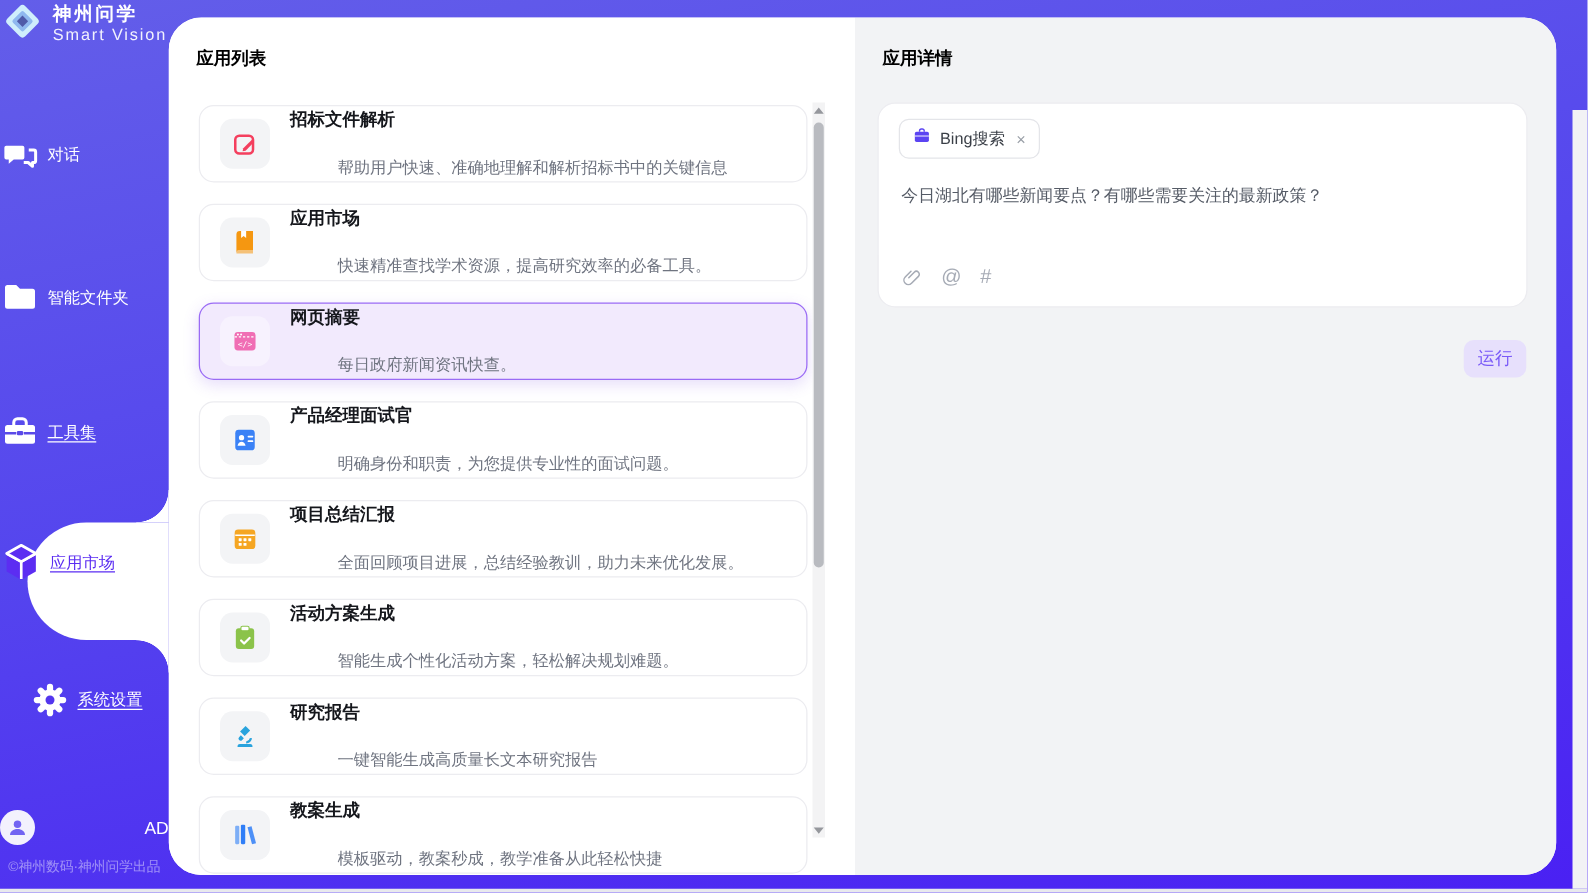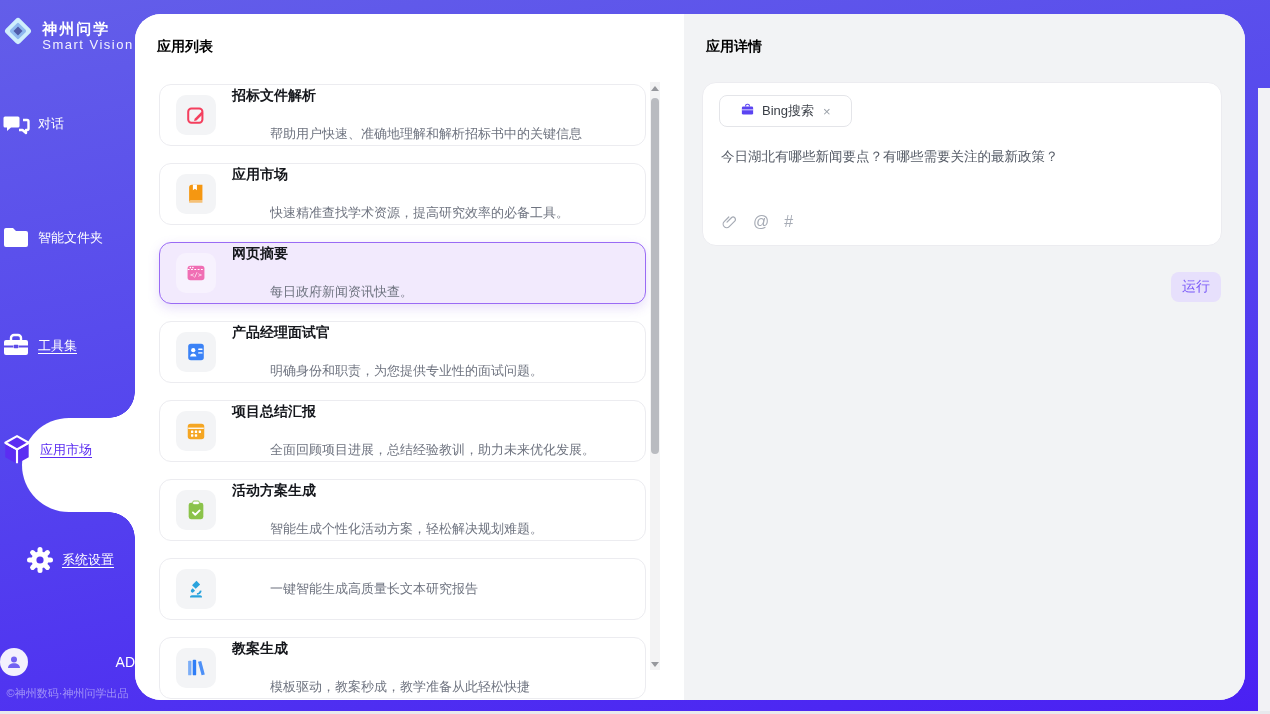--- a/index.html
+++ b/index.html
@@ -9,21 +9,21 @@
     background:linear-gradient(168deg,#635ee9 0%,#5546ee 45%,#4a20f3 100%);
     --accent:#5b2df2; --run-bg:#e7e0fc; --run-text:#7a5af8;
     --selected-border:#9a6bf5; --selected-bg:#f2eafd;
   }
   
   .edge-right{position:absolute;right:0;top:88px;bottom:3px;width:12px;background:#f2f2f5;}
   .edge-bottom{position:absolute;left:0;right:0;bottom:0;height:3px;background:#e8e9ed;}
 
   
   .sidebar{position:absolute;left:0;top:0;width:135px;height:714px;}
-  .logo{position:absolute;top:14px;left:0;width:135px;display:flex;justify-content:center;align-items:flex-end;gap:7px;}
+  .logo{position:absolute;top:0;left:0;width:135px;display:flex;justify-content:center;align-items:center;gap:7px;}
   .logo-text{display:flex;flex-direction:column;color:#fff;line-height:1.1;}
   .logo-name{font-size:15px;font-weight:bold;letter-spacing:2px;}
   .logo-sub{font-size:13px;letter-spacing:1.5px;opacity:.92;}
   .nav-item{position:absolute;left:0;width:135px;display:flex;flex-direction:row;align-items:center;gap:6px;cursor:pointer;z-index:2;}
   .nav-icon{height:32px;display:flex;align-items:center;justify-content:center;}
   .nav-label{font-size:13px;color:#fff;}
   .nav-label.u{text-decoration:underline;text-underline-offset:3px;}
   .nav-item.active .nav-label{color:var(--accent);}
   .bubble{position:absolute;left:22px;width:113px;height:94px;background:#fff;border-radius:47px 0 0 47px;z-index:1;}
   .bubble::before,.bubble::after{content:"";position:absolute;right:0;width:26px;height:26px;}
@@ -51,21 +51,21 @@
   .scrollbar{position:absolute;right:24px;top:68px;bottom:30px;width:10px;background:#f3f3f4;}
   .sb-arrow{position:absolute;left:0;width:10px;height:12px;display:flex;align-items:center;justify-content:center;cursor:pointer;}
   .sb-arrow.up{top:0;}
   .sb-arrow.down{bottom:0;}
   .sb-arrow.up::before{content:"";border-left:4px solid transparent;border-right:4px solid transparent;border-bottom:5px solid #96989d;}
   .sb-arrow.down::before{content:"";border-left:4px solid transparent;border-right:4px solid transparent;border-top:5px solid #96989d;}
   .sb-thumb{position:absolute;left:1px;top:16px;width:8px;height:356px;background:#b9bbc0;border-radius:4px;cursor:pointer;}
 
   .detail-panel{flex:1;position:relative;background:#f2f3f5;}
   .detail-card{position:absolute;left:18px;top:68px;width:520px;height:164px;background:#fff;border:1px solid #ececf0;border-radius:14px;box-sizing:border-box;}
-  .tool-tag{position:absolute;left:16px;top:12px;height:30px;display:inline-flex;align-items:center;gap:7px;padding:0 20px;border:1px solid #e4e5e9;border-radius:8px;background:#fff;cursor:pointer;}
+  .tool-tag{position:absolute;left:16px;top:12px;height:30px;display:inline-flex;align-items:center;gap:7px;padding:0 10px;border:1px solid #e4e5e9;border-radius:8px;background:#fff;cursor:pointer;}
   .tag-label{font-size:13px;color:#3a3f47;}
   .tag-close{font-size:13px;color:#9aa0a8;margin-left:2px;cursor:pointer;}
   .prompt{position:absolute;left:18px;top:64px;right:18px;font-size:13.5px;color:#555b66;line-height:1.5;cursor:text;}
   .attach-row{position:absolute;left:18px;bottom:14px;display:flex;align-items:center;gap:15px;}
   .att{display:flex;align-items:center;justify-content:center;font-size:16px;color:#a6abb5;cursor:pointer;}
   .run-btn{position:absolute;right:24px;top:258px;width:50px;height:30px;border:none;border-radius:8px;background:var(--run-bg);color:var(--run-text);font-size:14px;font-family:inherit;cursor:pointer;display:flex;align-items:center;justify-content:center;}
 </style>
 </head>
 <body style="--accent: #5b2df2; --sidebar-top: #635ee9; --sidebar-bottom: #4a20f3; --selected-border: #9a6bf5; --selected-bg: #f2eafd; --run-bg: #e7e0fc; --run-text: #7a5af8;">
 
@@ -255,20 +255,21 @@
   <div class="app-card">
     <span class="app-icon">
               <svg width="22" height="22" viewBox="0 0 24 24" fill="#29a3dd">
                 <path d="M12.5 3l4 4-4.8 4.8-4-4z"></path>
                 <path d="M8.4 11.2l2.6 2.6-1.6 1.6a1.84 1.84 0 01-2.6-2.6z"></path>
                 <path d="M5.5 20.5c0-1 .9-1.8 2-1.8h9c1.1 0 2 .8 2 1.8v.8h-13z"></path>
                 <path d="M18.2 13.8a5.8 5.8 0 01-5.2 4.6v-1.9a4 4 0 003.3-3z"></path>
               </svg>
             </span>
     <span class="app-text">
+      <span class="app-title">研究报告</span>
       <span class="app-desc">一键智能生成高质量长文本研究报告</span>
     </span>
   </div>
 
   <div class="app-card">
     <span class="app-icon">
               <svg width="22" height="22" viewBox="0 0 24 24">
                 <rect x="3.4" y="4" width="3.6" height="16" rx="1" fill="#2f7ef7" opacity=".6"></rect>
                 <rect x="8.4" y="3" width="3.8" height="17" rx="1" fill="#2f7ef7"></rect>
                 <path d="M14.2 5.2l3.5-.9 3.9 14.8-3.5.9z" fill="#2f7ef7" opacity=".85"></path>

